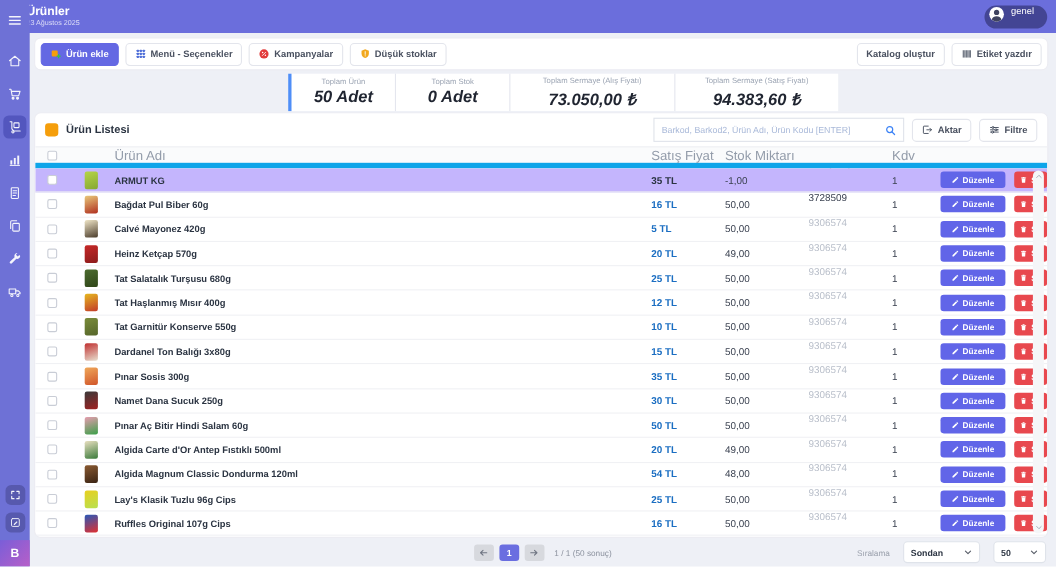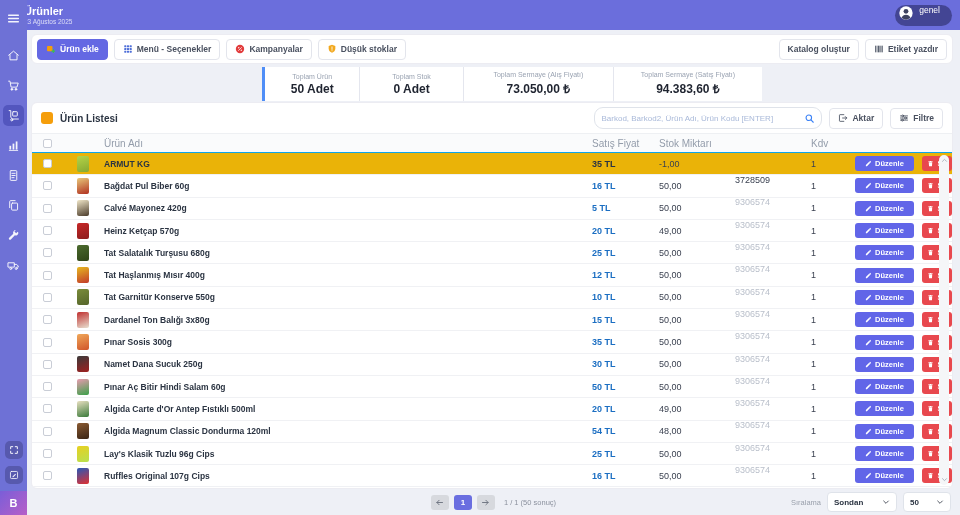--- a/index.html
+++ b/index.html
@@ -34,47 +34,47 @@
   .btn svg{width:10px;height:10px;flex:none;}
   .btn.primary{background:#6468e3;border-color:#6468e3;color:#fff;}
   .tb-right{margin-left:auto;display:flex;gap:6px;}
 
   
   .statsband{flex:none;height:36px;position:relative;}
   .stats-card{position:absolute;left:235px;top:1px;width:500px;height:34px;background:#fff;border-left:3px solid #4f8ef7;display:flex;}
   .stat{display:flex;flex-direction:column;align-items:center;justify-content:center;gap:2px;}
   .stat+.stat{border-left:1px solid #e4e6ee;}
   .stat .lab{font-size:7px;color:#9aa3b2;}
-  .stat .val{font-size:12px;font-weight:bold;color:#1f2430;}
+  .stat .val{font-size:15px;font-weight:bold;color:#1f2430;font-style:italic;}
   .stat.s0{width:95px;}.stat.s1{width:104px;}.stat.s2{width:151px;}.stat.s3{width:150px;}
 
   
   .card{flex:1;margin:0 7px 0 4px;background:#fff;border:1px solid #ececf2;border-radius:6px;display:flex;flex-direction:column;overflow:hidden;position:relative;}
   .listhead{flex:none;height:30px;display:flex;align-items:center;gap:7px;padding:0 9px;}
   .listicon{width:12px;height:12px;border-radius:3px;background:#f59e0b;flex:none;}
   .listtitle{font-size:10px;font-weight:bold;color:#2b3442;}
   .lh-right{margin-left:auto;display:flex;gap:7px;align-items:center;}
-  .search{width:228px;height:22px;border:1px solid #dfe3ea;border-radius:9px;display:flex;align-items:center;padding:0 6px;background:#fff;}
+  .search{width:228px;height:22px;border:1px solid #dfe3ea;border-radius:0;display:flex;align-items:center;padding:0 6px;background:#fff;}
   .search input{flex:1;border:none;outline:none;font-size:8px;color:#2b3442;font-family:inherit;background:transparent;}
   .search input::placeholder{color:#a9b9d9;}
   .search .sicon{width:11px;height:11px;color:#3b82f6;flex:none;cursor:pointer;}
 
-  .gridhead{flex:none;height:20px;display:flex;align-items:center;background:#fafbfc;border-top:1px solid #eef0f3;border-bottom:1px solid #0ea5e9;color:#939caa;font-size:10px;}
+  .gridhead{flex:none;height:20px;display:flex;align-items:center;background:#fafbfc;border-top:1px solid #eef0f3;border-bottom:5px solid #0ea5e9;color:#939caa;font-size:12px;}
   .c-cb{width:30px;display:flex;justify-content:center;flex:none;}
   .c-th{width:42px;display:flex;justify-content:center;flex:none;}
   .c-name{flex:1;min-width:0;}
   .c-price{width:67px;flex:none;}
   .c-stock{width:76px;flex:none;}
   .c-bar{width:76px;flex:none;margin-top:33px;}
   .c-kdv{width:44px;flex:none;}
   .c-act{width:97px;flex:none;display:flex;align-items:center;gap:8px;}
 
   .tbody{flex:1;overflow:hidden;}
   .trow{height:22.3px;display:flex;align-items:center;border-bottom:1px solid #f0f1f4;font-size:9px;}
-  .trow.hl{background:#eab308;}
+  .trow.hl{background:#c4b5fd;}
   .cbx{width:9px;height:9px;border:1px solid #c9cdd6;border-radius:2px;background:#fff;cursor:pointer;}
   .thumb{width:12px;height:16px;border-radius:2px;}
   .pname{font-weight:bold;color:#2b3442;font-size:8.5px;white-space:nowrap;overflow:hidden;text-overflow:ellipsis;}
   .price{font-weight:bold;color:#1b6ec2;}
   .price.dark{color:#2b3442;}
   .stock{color:#3a4150;}
   .bar{color:#b9bfca;}
   .bar.dark{color:#3a4150;}
   .kdv{color:#3a4150;}
   .abtn{display:inline-flex;align-items:center;justify-content:center;gap:3px;height:15px;border:none;border-radius:3px;font-size:7.5px;font-weight:600;color:#fff;font-family:inherit;cursor:pointer;}
@@ -85,21 +85,21 @@
   .vscroll{position:absolute;right:3px;top:52px;bottom:3px;width:10px;background:#f5f6f8;border-radius:5px;display:flex;flex-direction:column;align-items:center;justify-content:space-between;padding:2px 0;cursor:pointer;}
   .vscroll svg{width:7px;height:7px;color:#a6adb9;}
 
   
   .footer{flex:none;height:26px;position:relative;}
   .pager{position:absolute;left:0;right:0;top:0;bottom:0;display:flex;align-items:center;justify-content:center;gap:5px;}
   .pgbtn{width:18px;height:15px;border:none;border-radius:3px;background:#d7d9de;color:#707683;display:flex;align-items:center;justify-content:center;cursor:pointer;}
   .pgbtn svg{width:9px;height:9px;}
   .pgcur{width:18px;height:15px;border:none;border-radius:3px;background:#6a6ee0;color:#fff;font-size:8px;font-weight:bold;display:flex;align-items:center;justify-content:center;cursor:pointer;font-family:inherit;}
   .pginfo{font-size:7.5px;color:#8b919e;margin-left:4px;}
-  .sorter{position:absolute;right:9px;top:3px;display:flex;align-items:center;gap:6px;}
+  .sorter{position:absolute;right:9px;top:3px;display:flex;align-items:center;gap:12px;}
   .sortlab{font-size:7.5px;color:#9aa0ac;}
   .select{height:20px;background:#fff;border:1px solid #dfe3ea;border-radius:4px;display:flex;align-items:center;justify-content:space-between;padding:0 6px;font-size:8px;font-weight:600;color:#2b3442;cursor:pointer;}
   .select svg{width:8px;height:8px;color:#555b66;margin-left:6px;}
   .select.w1{width:70px;}
   .select.w2{width:48px;}
 </style>
 </head>
 <body>
 
 <header class="topbar">

